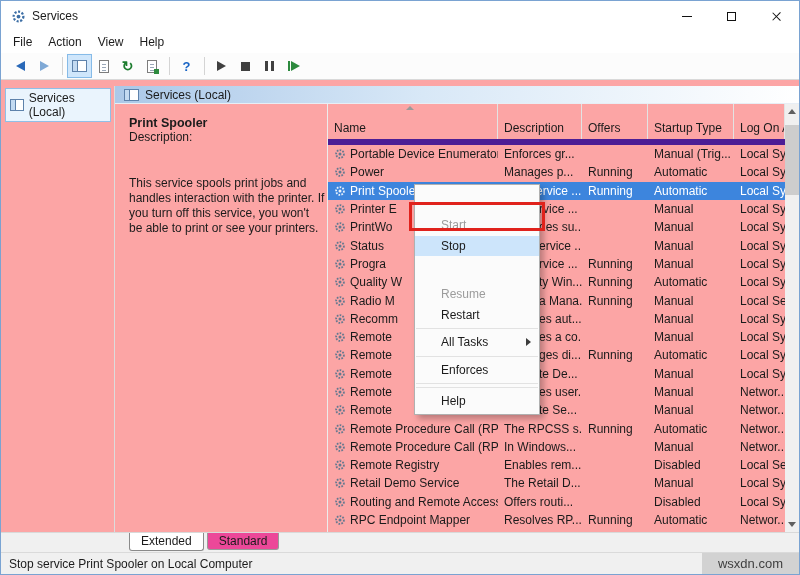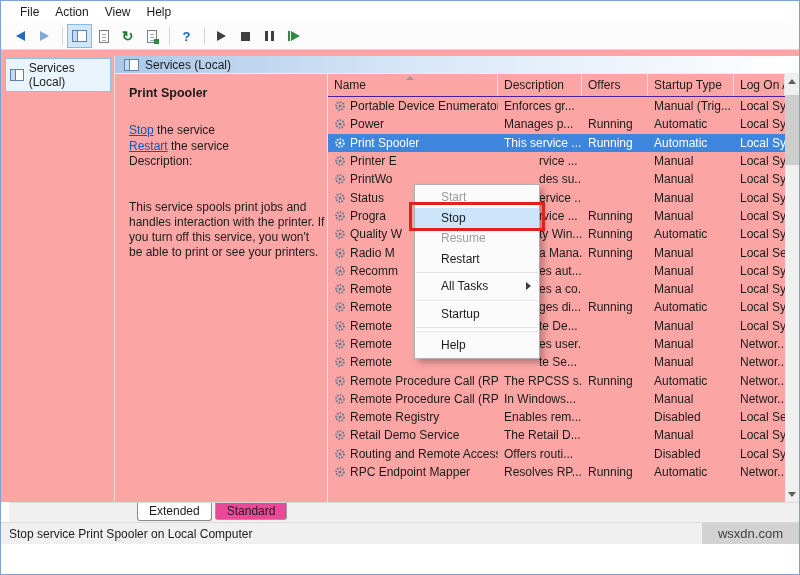--- a/index.html
+++ b/index.html
@@ -14,21 +14,21 @@
   .win-controls { margin-left:auto; display:flex; height:100%; }
   .win-btn { width:45px; height:100%; display:flex; align-items:center; justify-content:center; }
   .glyph-min { width:10px; height:1px; background:#111; }
   .glyph-max { width:9px; height:9px; border:1px solid #111; }
   .glyph-close { position:relative; width:11px; height:11px; }
   .glyph-close::before, .glyph-close::after { content:""; position:absolute; left:5px; top:0; width:1.4px; height:11px; background:#111; }
   .glyph-close::before { transform:rotate(45deg); }
   .glyph-close::after { transform:rotate(-45deg); }
 
   
-  .menubar { height:22px; display:flex; align-items:center; padding-left:11px; background:#fff; }
+  .menubar { height:22px; display:flex; align-items:center; padding-left:4px; background:#fff; }
   .menu-item { padding:3px 8px; }
 
   
   .toolbar { height:27px; display:flex; align-items:center; padding-left:8px; background:#fcfcfc; border-bottom:1px solid #d9d9d9; }
   .tbtn { width:23px; height:22px; display:flex; align-items:center; justify-content:center; margin-right:1px; }
   .tbsep { width:1px; height:18px; background:#d4d4d4; margin:0 5px; }
   .arr { width:0; height:0; border-style:solid; display:block; }
   .arr-left  { border-width:5px 9px 5px 0; border-color:transparent #2a69b8 transparent transparent; }
   .arr-right { border-width:5px 0 5px 9px; border-color:transparent transparent transparent #7fa9d6; }
   .icon-console { display:block; width:15px; height:12px; border:1px solid #5e82ab; background:#fff; position:relative; }
@@ -59,21 +59,21 @@
   
   .extended { width:212px; padding:12px 8px 0 14px; }
   .ext-title { font-weight:bold; font-size:12.5px; }
   .ext-links { margin-top:22px; line-height:16px; }
   .link { color:#0a58c0; text-decoration:underline; cursor:pointer; }
   .ext-desc-label { }
   .ext-desc { margin-top:32px; width:196px; line-height:15px; }
 
   
   .listview { flex:1; display:flex; flex-direction:column; border-left:1px solid #ececec; min-width:0; }
-  .lv-header { display:flex; height:23px; border-bottom:1px solid #4c1d95; }
+  .lv-header { display:flex; height:41px; border-bottom:6px solid #4c1d95; }
   .lv-h { display:flex; align-items:flex-end; padding:0 0 4px 6px; border-right:1px solid #e3e3e3; position:relative; white-space:nowrap; overflow:hidden; }
   .c-name { width:170px; } .c-desc { width:84px; } .c-status { width:66px; } .c-startup { width:86px; } .c-logon { flex:1; }
   .sort-caret { position:absolute; top:2px; left:78px; width:0; height:0;
     border-left:4px solid transparent; border-right:4px solid transparent; border-bottom:4px solid #9a9a9a; }
   .lv-body { flex:1; }
   .lv-row { display:flex; height:18.3px; }
   .lv-row .cell { display:flex; align-items:center; padding-left:6px; white-space:nowrap; overflow:hidden; }
   .gearwrap { color:#64788f; display:flex; align-items:center; margin-right:4px; }
   .lv-row.sel { background:#3d85dd; color:#fff; }
   .lv-row.sel .gearwrap { color:#eaf2fb; }
@@ -81,44 +81,64 @@
 
   
   .scrollbar { width:14px; background:#f0f0f0; display:flex; flex-direction:column; align-items:center; }
   .sb-btn { width:14px; height:15px; display:flex; align-items:center; justify-content:center; }
   .tri-up { width:0; height:0; border-left:4px solid transparent; border-right:4px solid transparent; border-bottom:5px solid #5f5f5f; }
   .tri-down { width:0; height:0; border-left:4px solid transparent; border-right:4px solid transparent; border-top:5px solid #5f5f5f; }
   .sb-thumb { width:14px; height:70px; background:#cdcdcd; margin-top:6px; }
   .sb-fill { flex:1; }
 
   
-  .tabsbar { height:20px; background:#f0f0f0; border-top:1px solid #d9d9d9; display:flex; padding-left:128px;margin-left:8px; }
+  .tabsbar { height:20px; background:#f0f0f0; border-top:1px solid #d9d9d9; display:flex; padding-left:128px; }
   .tab { height:17px; padding:1px 11px 0; border:1px solid #9a9a9a; border-top:none; border-radius:0 0 3px 3px; background:#ec4899; margin-right:3px; }
   .tab.active { background:#fff; height:18px; border-color:#8a8a8a; }
 
   
   .statusbar { height:22px; background:#f0f0f0; border-top:1px solid #dadada; display:flex; align-items:center; padding-left:8px; }
   .watermark { margin-left:auto; height:100%; display:flex; align-items:center; padding:0 16px; background:#d2d2d2; color:#3f3f3f; font-size:13px; }
 
   
   .ctxmenu { position:absolute; left:413px; top:183px; width:126px; background:#fbfbfb; border:1px solid #b0b0b0;
     box-shadow:4px 4px 6px rgba(0,0,0,.25); padding:2px 0; z-index:30; }
   .mi { height:20.5px; display:flex; align-items:center; padding:0 8px 0 26px; }
-  .mi.disabled { color:#9c9c9c; }
+  .mi.disabled { color:#9c9c9c;margin-top:28px; }
   .mi.hl { background:#cde5fb; }
   .mi.bold { font-weight:bold; }
   .mi .sub { margin-left:auto; width:0; height:0; border-top:4px solid transparent; border-bottom:4px solid transparent; border-left:5px solid #3c3c3c; }
   .msep { height:1px; background:#e2e2e2; margin:3px 1px; }
   .red-annot { position:absolute; left:408px; top:201px; width:136px; height:29px; border:3px solid #e0221c; z-index:40; }
 </style>
 </head>
 <body>
 
 <div class="window">
 
+  <div class="titlebar">
+    <span class="title-icon">
+      <svg width="15" height="15" viewBox="0 0 16 16">
+          <circle cx="8" cy="8" r="5.2" fill="none" stroke="currentColor" stroke-width="2.4" stroke-dasharray="2.2 1.7"></circle>
+          <circle cx="8" cy="8" r="2" fill="currentColor"></circle>
+        </svg>
+    </span>
+    <span class="title-text">Services</span>
+    <div class="win-controls">
+      <div class="win-btn">
+          <span class="glyph-min"></span>
+        </div>
+      <div class="win-btn">
+          <span class="glyph-max"></span>
+        </div>
+      <div class="win-btn">
+          <span class="glyph-close"></span>
+        </div>
+    </div>
+  </div>
 
   <div class="menubar">
     <span class="menu-item">File</span>
     <span class="menu-item">Action</span>
     <span class="menu-item">View</span>
     <span class="menu-item">Help</span>
   </div>
 
   <div class="toolbar">
       <div class="tbtn tb-back">
@@ -173,24 +193,20 @@
     <div class="rightpane">
       <div class="pane-header">
         <span class="icon-console"></span>
         <span>Services (Local)</span>
       </div>
 
       <div class="pane-body">
 
         <div class="extended">
           <div class="ext-title">Print Spooler</div>
-          <div class="ext-links">
-            <div><a class="link">Stop</a><span> the service</span></div>
-            <div><a class="link">Restart</a><span> the service</span></div>
-          </div>
           <div class="ext-desc-label">Description:</div>
           <div class="ext-desc">This service spools print jobs and handles interaction with the printer. If you turn off this service, you won't be able to print or see your printers.</div>
         </div>
 
         <div class="listview">
           <div class="lv-header">
             <div class="lv-h c-name">
               <span class="sort-caret"></span>
               <span>Name</span>
             </div>
@@ -555,21 +571,21 @@
       <div class="mi">
         <span>Restart</span>
       </div>
       <div class="msep"></div>
       <div class="mi">
         <span>All Tasks</span>
         <span class="sub"></span>
       </div>
       <div class="msep"></div>
       <div class="mi">
-        <span>Startup</span>
+        <span>Enforces</span>
       </div>
       <div class="msep"></div>
       <div class="msep"></div>
       <div class="mi">
         <span>Help</span>
       </div>
     </div>
 
   <div class="red-annot"></div>
 

